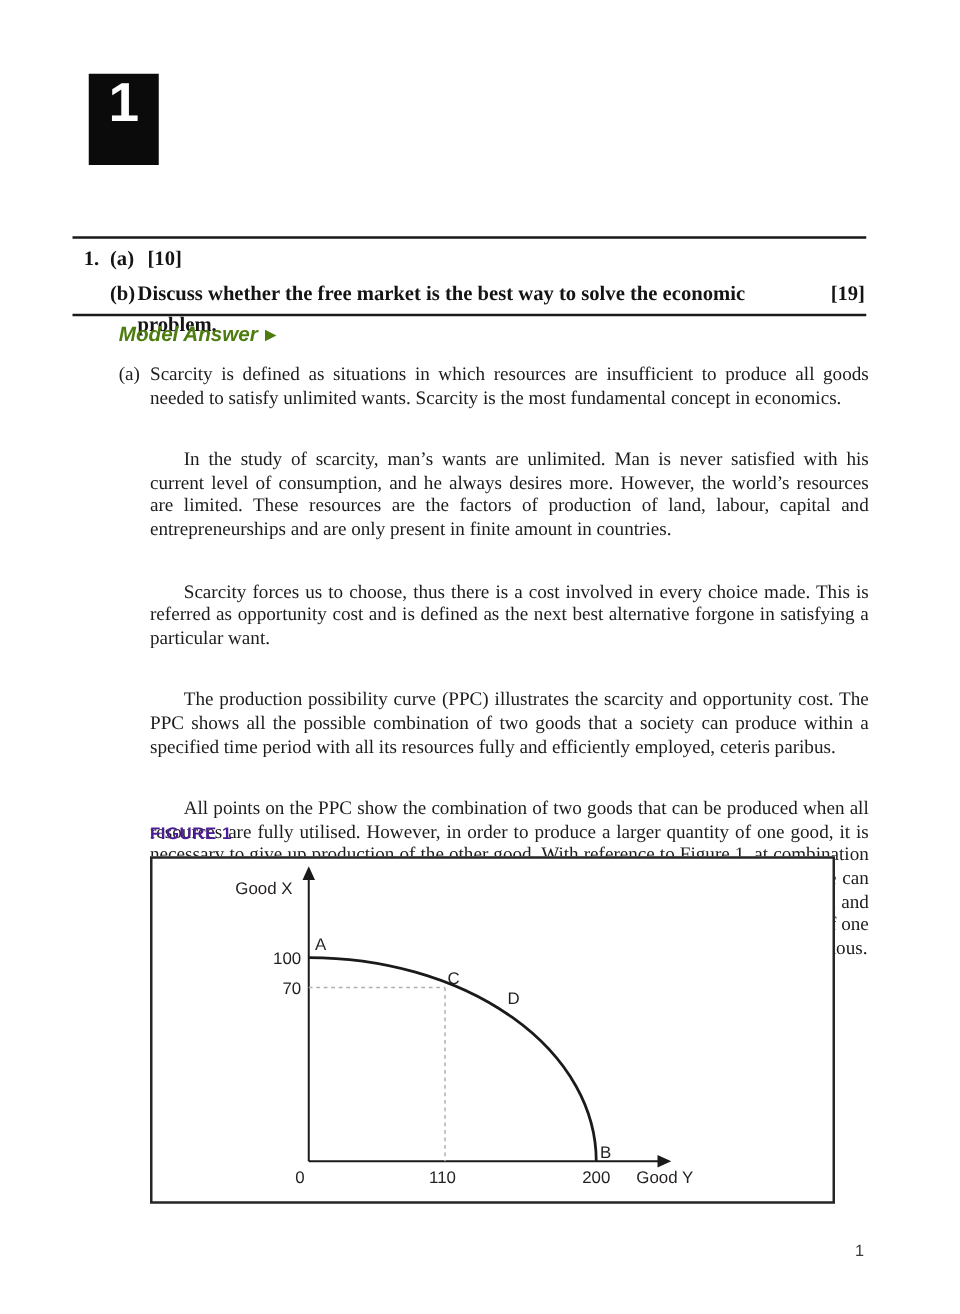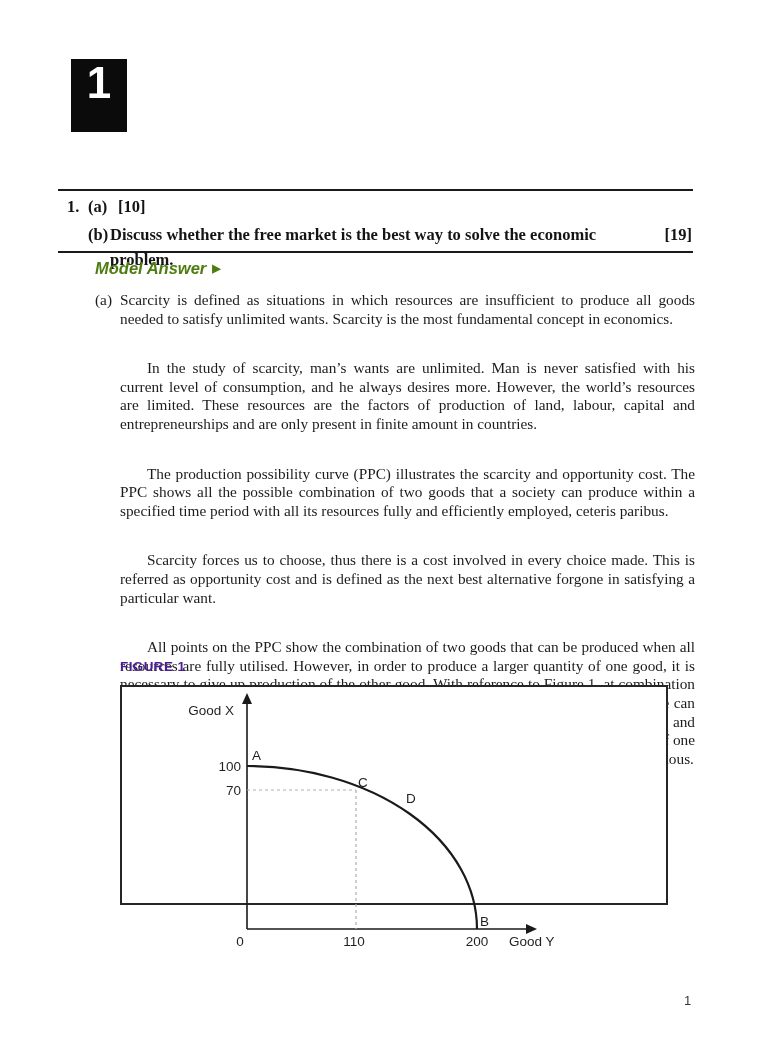--- a/index.html
+++ b/index.html
@@ -53,21 +53,21 @@
   .answer p.lead { position:relative; }
   .answer p.lead .marker { position:absolute; left:-25px; top:0; }
 
   
   .figure-label {
     position:absolute; left:120px; top:659px;
     font-family:"Liberation Sans", sans-serif; font-weight:bold;
     font-size:13.5px; letter-spacing:0.4px; color:#4c1d95;
   }
   .figure-box {
-    position:absolute; left:120px; top:685px; width:548px; height:220px;
+    position:absolute; left:120px; top:685px; width:548px; height:278px;
     box-sizing:border-box; border:2.2px solid #262626; background:#ffffff;
   }
   .figure-box svg { display:block; }
   .figure-box svg text {
     font-family:"Liberation Sans", sans-serif; font-size:13.5px; fill:#231f20;
   }
 
   .page-num {
     position:absolute; left:684px; top:993px;
     font-family:"Liberation Sans", sans-serif; font-size:13px; color:#3a3a3a;
@@ -99,22 +99,22 @@
   <div class="model-answer">
     <span>Model Answer</span><span class="arrow">▶</span>
   </div>
 
   <div class="answer">
     <p class="lead">
       <span class="marker">(a)</span>
       <span>Scarcity is defined as situations in which resources are insufficient to produce all goods needed to satisfy unlimited wants. Scarcity is the most fundamental concept in economics.</span>
     </p>
     <p class="indent">In the study of scarcity, man’s wants are unlimited. Man is never satisfied with his current level of consumption, and he always desires more. However, the world’s resources are limited. These resources are the factors of production of land, labour, capital and entrepreneurships and are only present in finite amount in countries.</p>
+    <p class="indent">Scarcity forces us to choose, thus there is a cost involved in every choice made. This is referred as opportunity cost and is defined as the next best alternative forgone in satisfying a particular want.</p>
     <p class="indent">The production possibility curve (PPC) illustrates the scarcity and opportunity cost. The PPC shows all the possible combination of two goods that a society can produce within a specified time period with all its resources fully and efficiently employed, ceteris paribus.</p>
-    <p class="indent">Scarcity forces us to choose, thus there is a cost involved in every choice made. This is referred as opportunity cost and is defined as the next best alternative forgone in satisfying a particular want.</p>
     <p class="indent">All points on the PPC show the combination of two goods that can be produced when all resources are fully utilised. However, in order to produce a larger quantity of one good, it is necessary to give up production of the other good. With reference to Figure 1, at combination A, the producer can produce 100 units of X and 0 units of Y while at combination B, he can produce 200 units of Y with 0 units of X. He may choose to produce at C, 70 units of X and 110 units of Y. There is increasing opportunity costs as it is necessary to sacrifice more of one good to produce an additional unit of the other good due to resources being non-homogenous.</p>
   </div>
 
   <div class="figure-label">FIGURE 1</div>
 
   <div class="figure-box">
     <svg width="543" height="273" viewBox="0 0 543 273">
 
       <line x1="125" y1="15" x2="125" y2="242" stroke="#1a1a1a" stroke-width="1.6"></line>
       <polygon points="125,6 120,17 130,17" fill="#1a1a1a"></polygon>

